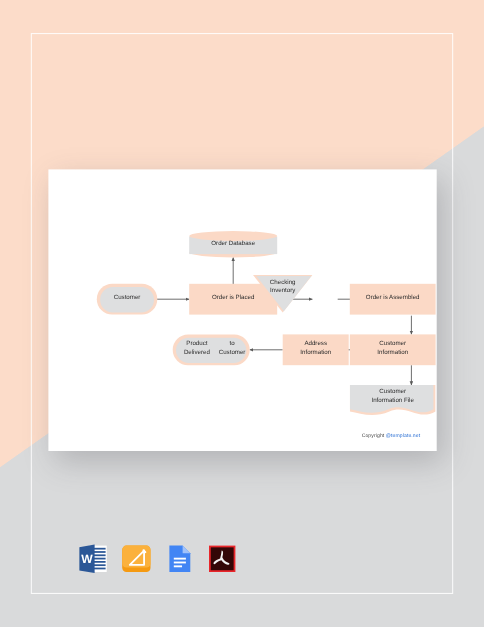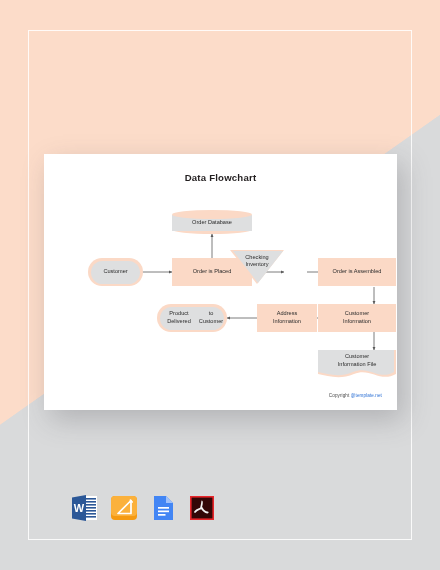--- a/index.html
+++ b/index.html
@@ -129,21 +129,20 @@
 </style>
 </head>
 <body>
 
 <div id="bg-peach"></div>
 <div id="bg-gray"></div>
 <div id="outline-frame"></div>
 
 <div id="card">
 
-  <div id="card-title">Data Flowchart</div>
 
   <div id="diagram">
 
     <svg id="wires" viewBox="0 0 353 256" xmlns="http://www.w3.org/2000/svg">
       <defs>
         <marker id="ah" markerWidth="5" markerHeight="5" refX="4.2" refY="2" orient="auto">
           <path d="M0,0 L4.4,2 L0,4 z" fill="#5a5a5a"></path>
         </marker>
       </defs>
       <g stroke="#5a5a5a" stroke-width="0.8" fill="none">

